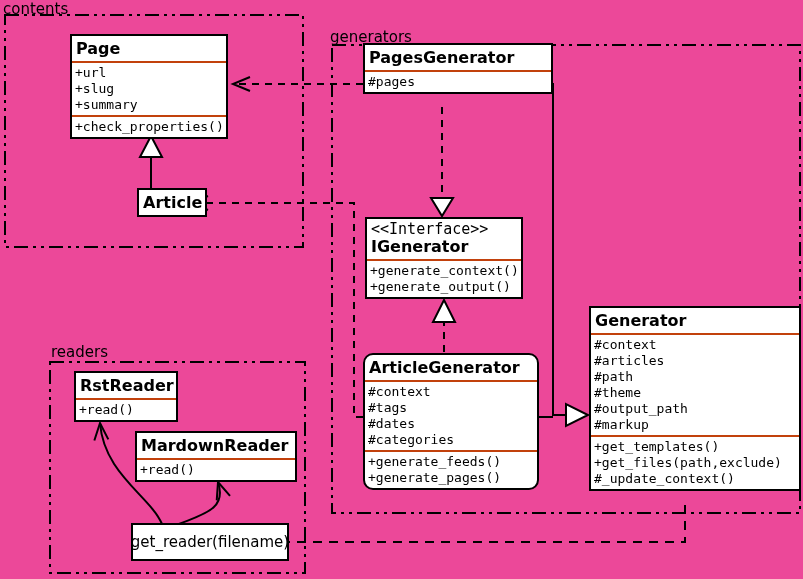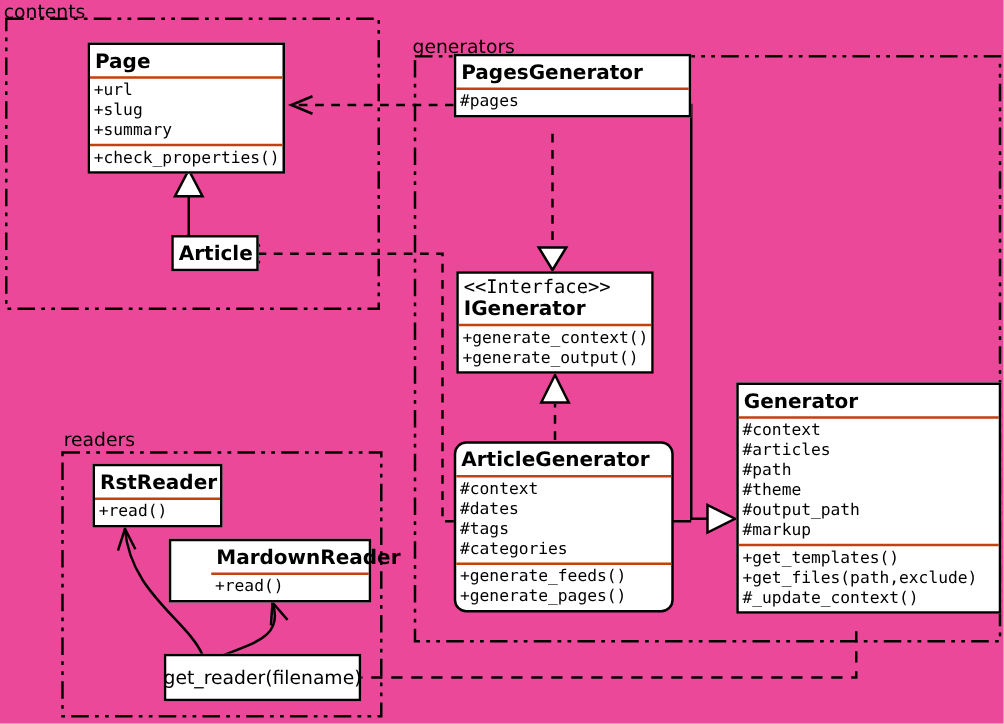--- a/index.html
+++ b/index.html
@@ -101,22 +101,22 @@
     <div class="cls-members">
       <div>+generate_context()</div>
       <div>+generate_output()</div>
     </div>
   </div>
 
   <div class="uml-class" style="left:363px;top:353px;width:176px;border-radius:10px;">
     <div class="cls-title">ArticleGenerator</div>
     <div class="cls-members">
       <div>#context</div>
+      <div>#tags</div>
       <div>#dates</div>
-      <div>#tags</div>
       <div>#categories</div>
     </div>
     <div class="cls-members">
       <div>+generate_feeds()</div>
       <div>+generate_pages()</div>
     </div>
   </div>
 
   <div class="uml-class" style="left:589px;top:306px;width:212px;">
     <div class="cls-title">Generator</div>
@@ -135,21 +135,21 @@
     </div>
   </div>
 
   <div class="uml-class" style="left:74px;top:371px;width:104px;">
     <div class="cls-title">RstReader</div>
     <div class="cls-members">
       <div>+read()</div>
     </div>
   </div>
 
-  <div class="uml-class" style="left:135px;top:431px;width:162px;padding-left:32px;">
+  <div class="uml-class" style="left:135px;top:431px;width:162px;">
     <div class="cls-title">MardownReader</div>
     <div class="cls-members">
       <div>+read()</div>
     </div>
   </div>
 
   <div class="uml-class plain-box" style="left:92px;top:523px;width:158px;height:38px;">
     <span>get_reader(filename)</span>
   </div>
 

